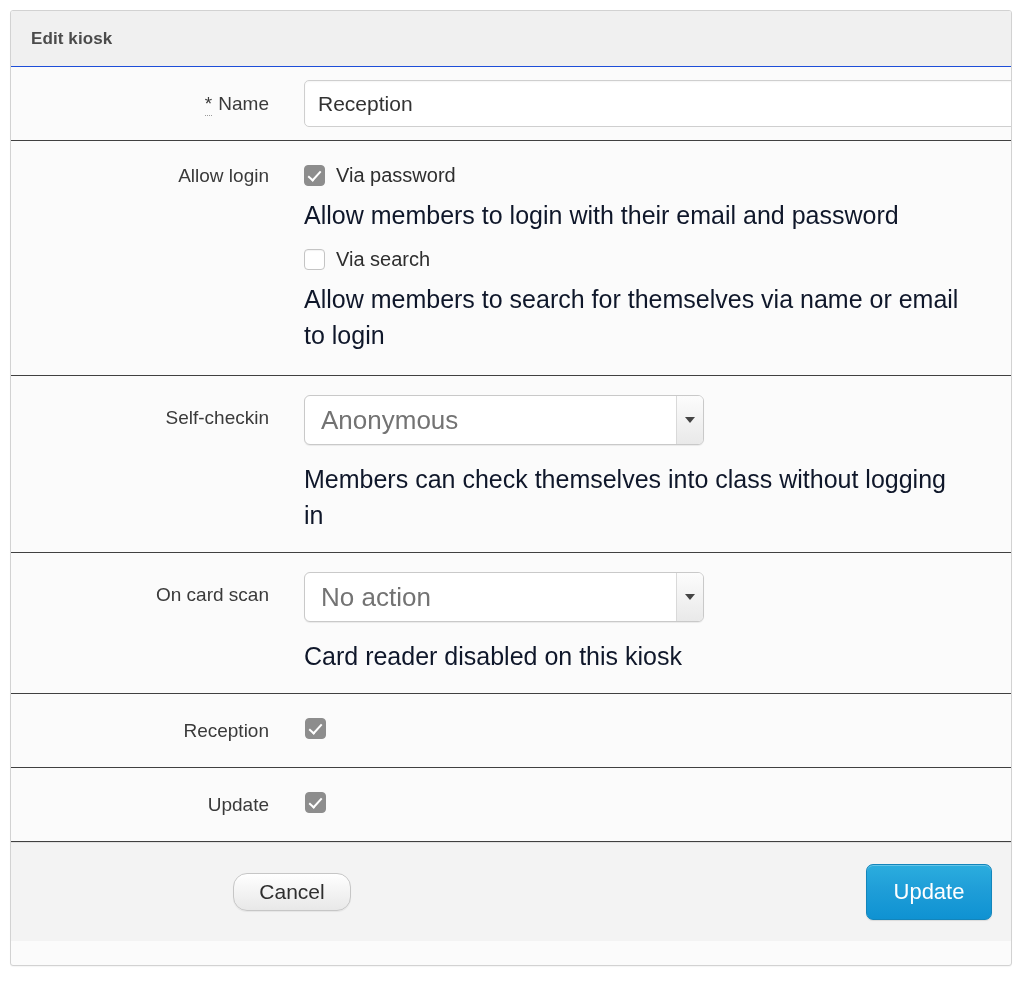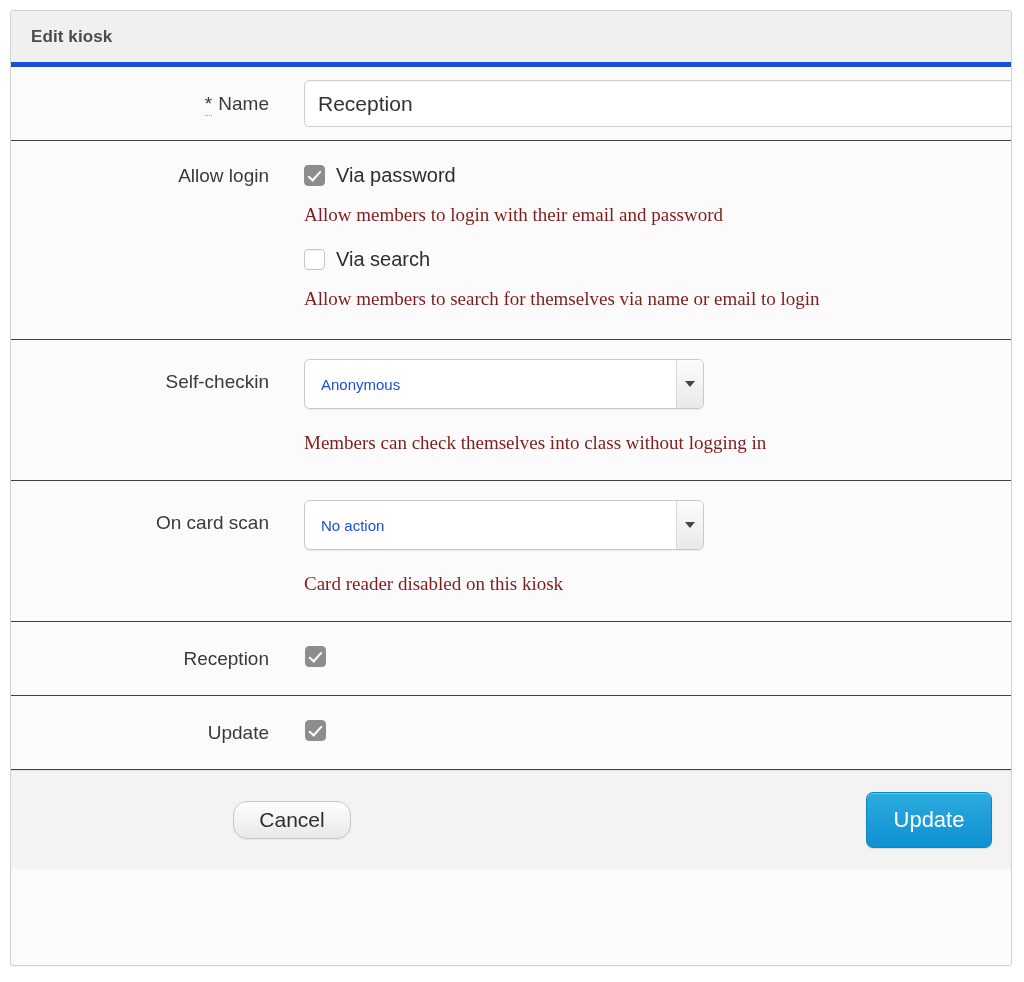--- a/index.html
+++ b/index.html
@@ -32,21 +32,21 @@
     border-radius: 3px;
     background: #fbfbfb;
     box-shadow: 0 1px 1px rgba(0,0,0,0.04);
     overflow: hidden;
   }
 
   .panel-heading {
     height: 56px;
     box-sizing: border-box;
     background: #f0f0f0;
-    border-bottom: 5px solid #1d4ed8;
+    border-bottom: 1px solid #1d4ed8;
     display: flex;
     align-items: center;
     padding: 0 0 0 20px;
   }
   .panel-title {
     font-size: 17px;
     font-weight: bold;
     color: #4b4b4b;
     letter-spacing: 0.1px;
   }
@@ -144,25 +144,24 @@
     box-shadow: inset 0 1px 1px rgba(0,0,0,0.05);
   }
 
   .check-label {
     font-size: 20px;
     color: #2e2e2e;
     line-height: 22px;
   }
 
   .help-text {
-    font-size: 19px;
-    color: #7f1d1d;
+    font-size: 25px;
+    color: #0f172a;
     line-height: 36px;
     max-width: 660px;
-    font-family: Liberation Serif, serif;
   }
 
   
   .row-select { padding-top: 19px; padding-bottom: 19px; }
   .row-select .row-label { padding-top: 12px; }
 
   .select-wrap {
     position: relative;
     width: 400px;
     height: 50px;
@@ -171,22 +170,22 @@
     border-radius: 6px;
     background: #ffffff;
     box-shadow: 0 1px 1px rgba(0,0,0,0.07);
     display: flex;
     align-items: center;
     overflow: hidden;
   }
   .select-value {
     flex: 1;
     padding-left: 16px;
-    font-size: 15px;
-    color: #1d4ed8;
+    font-size: 26px;
+    color: #737373;
     white-space: nowrap;
     overflow: hidden;
   }
   .select-arrow {
     width: 26px;
     height: 48px;
     min-width: 26px;
     background: linear-gradient(to bottom, #fcfcfc 0%, #e9e9e9 100%);
     border-left: 1px solid #d9d9d9;
     display: flex;

